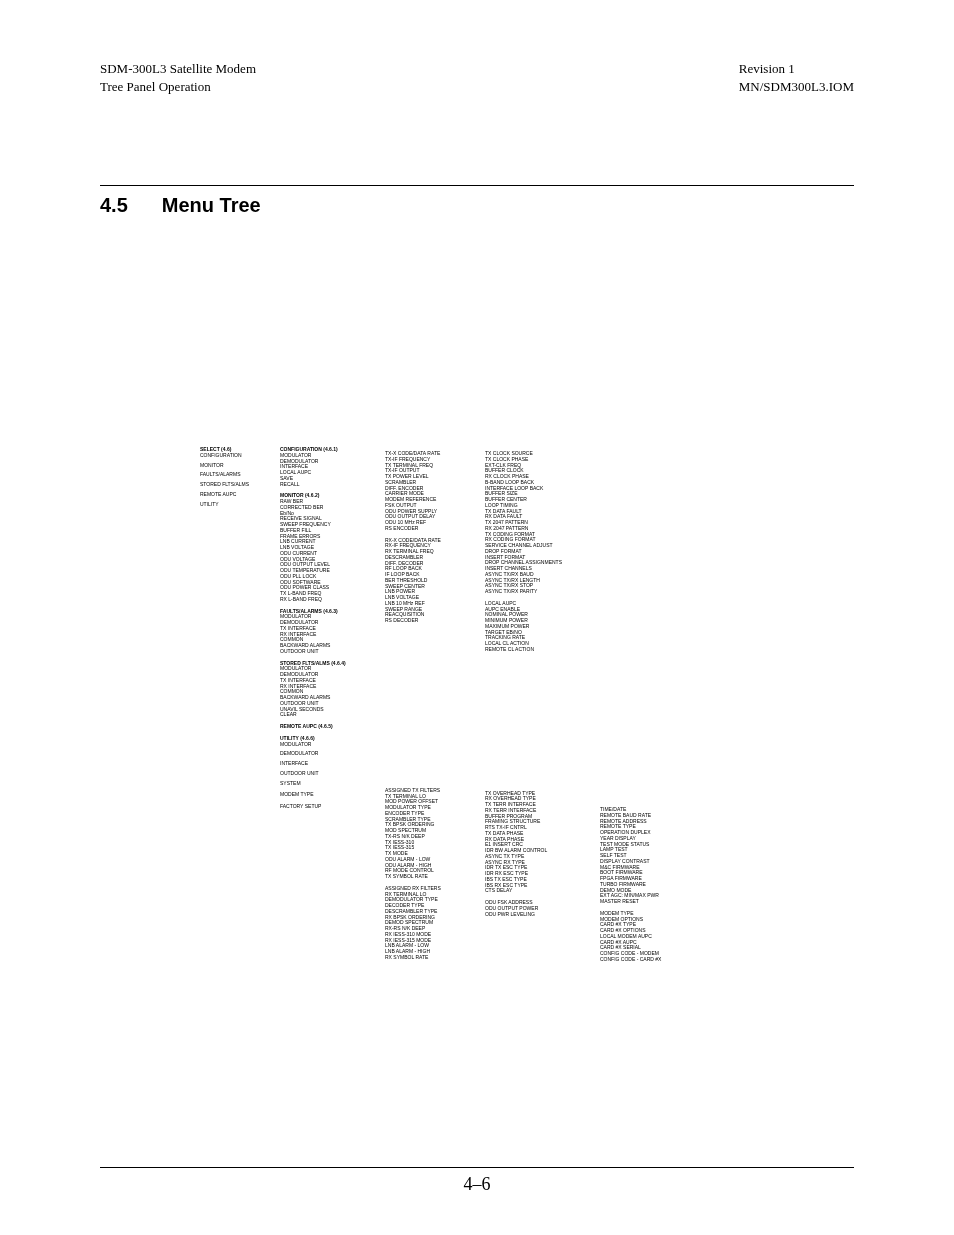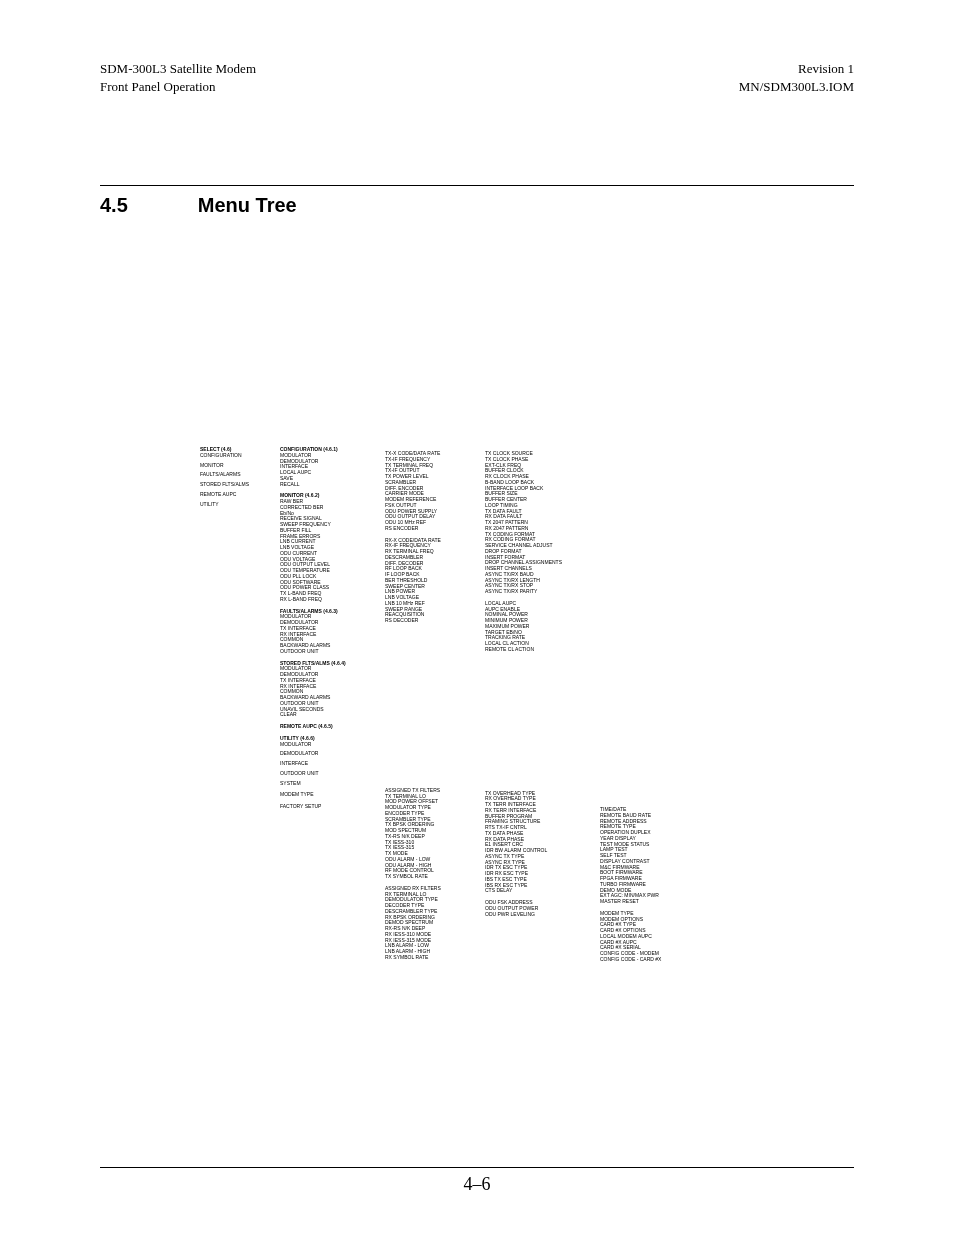--- a/index.html
+++ b/index.html
@@ -23,21 +23,21 @@
     line-height: 1.35;
     gap: 41px;
   }
   .rule {
     border-top: 1px solid #000;
     margin-top: 90px;
     margin-bottom: 8px;
   }
   .section-row {
     display: flex;
-    gap: 70px;
+    gap: 34px;
     font-size: 20px;
     font-weight: 700;
     font-family: Arial, Helvetica, sans-serif;
   }
   .figure-wrap {
     margin-top: 230px;
   }
   .figure-inner {
     margin-left: 100px;
     width: 580px;
@@ -70,23 +70,23 @@
   }
 </style>
 </head>
 <body>
 
 <div class="page">
 
   <div class="header">
     <div>
       <div>SDM-300L3 Satellite Modem</div>
-      <div>Front Panel Operation</div>
+      <div>Tree Panel Operation</div>
     </div>
-    <div style="text-align:right">
+    <div style="">
       <div>Revision 1</div>
       <div>MN/SDM300L3.IOM</div>
     </div>
   </div>
 
   <div class="rule"></div>
   <div class="section-row">
     <span>4.5</span>
     <span>Menu Tree</span>
   </div>

